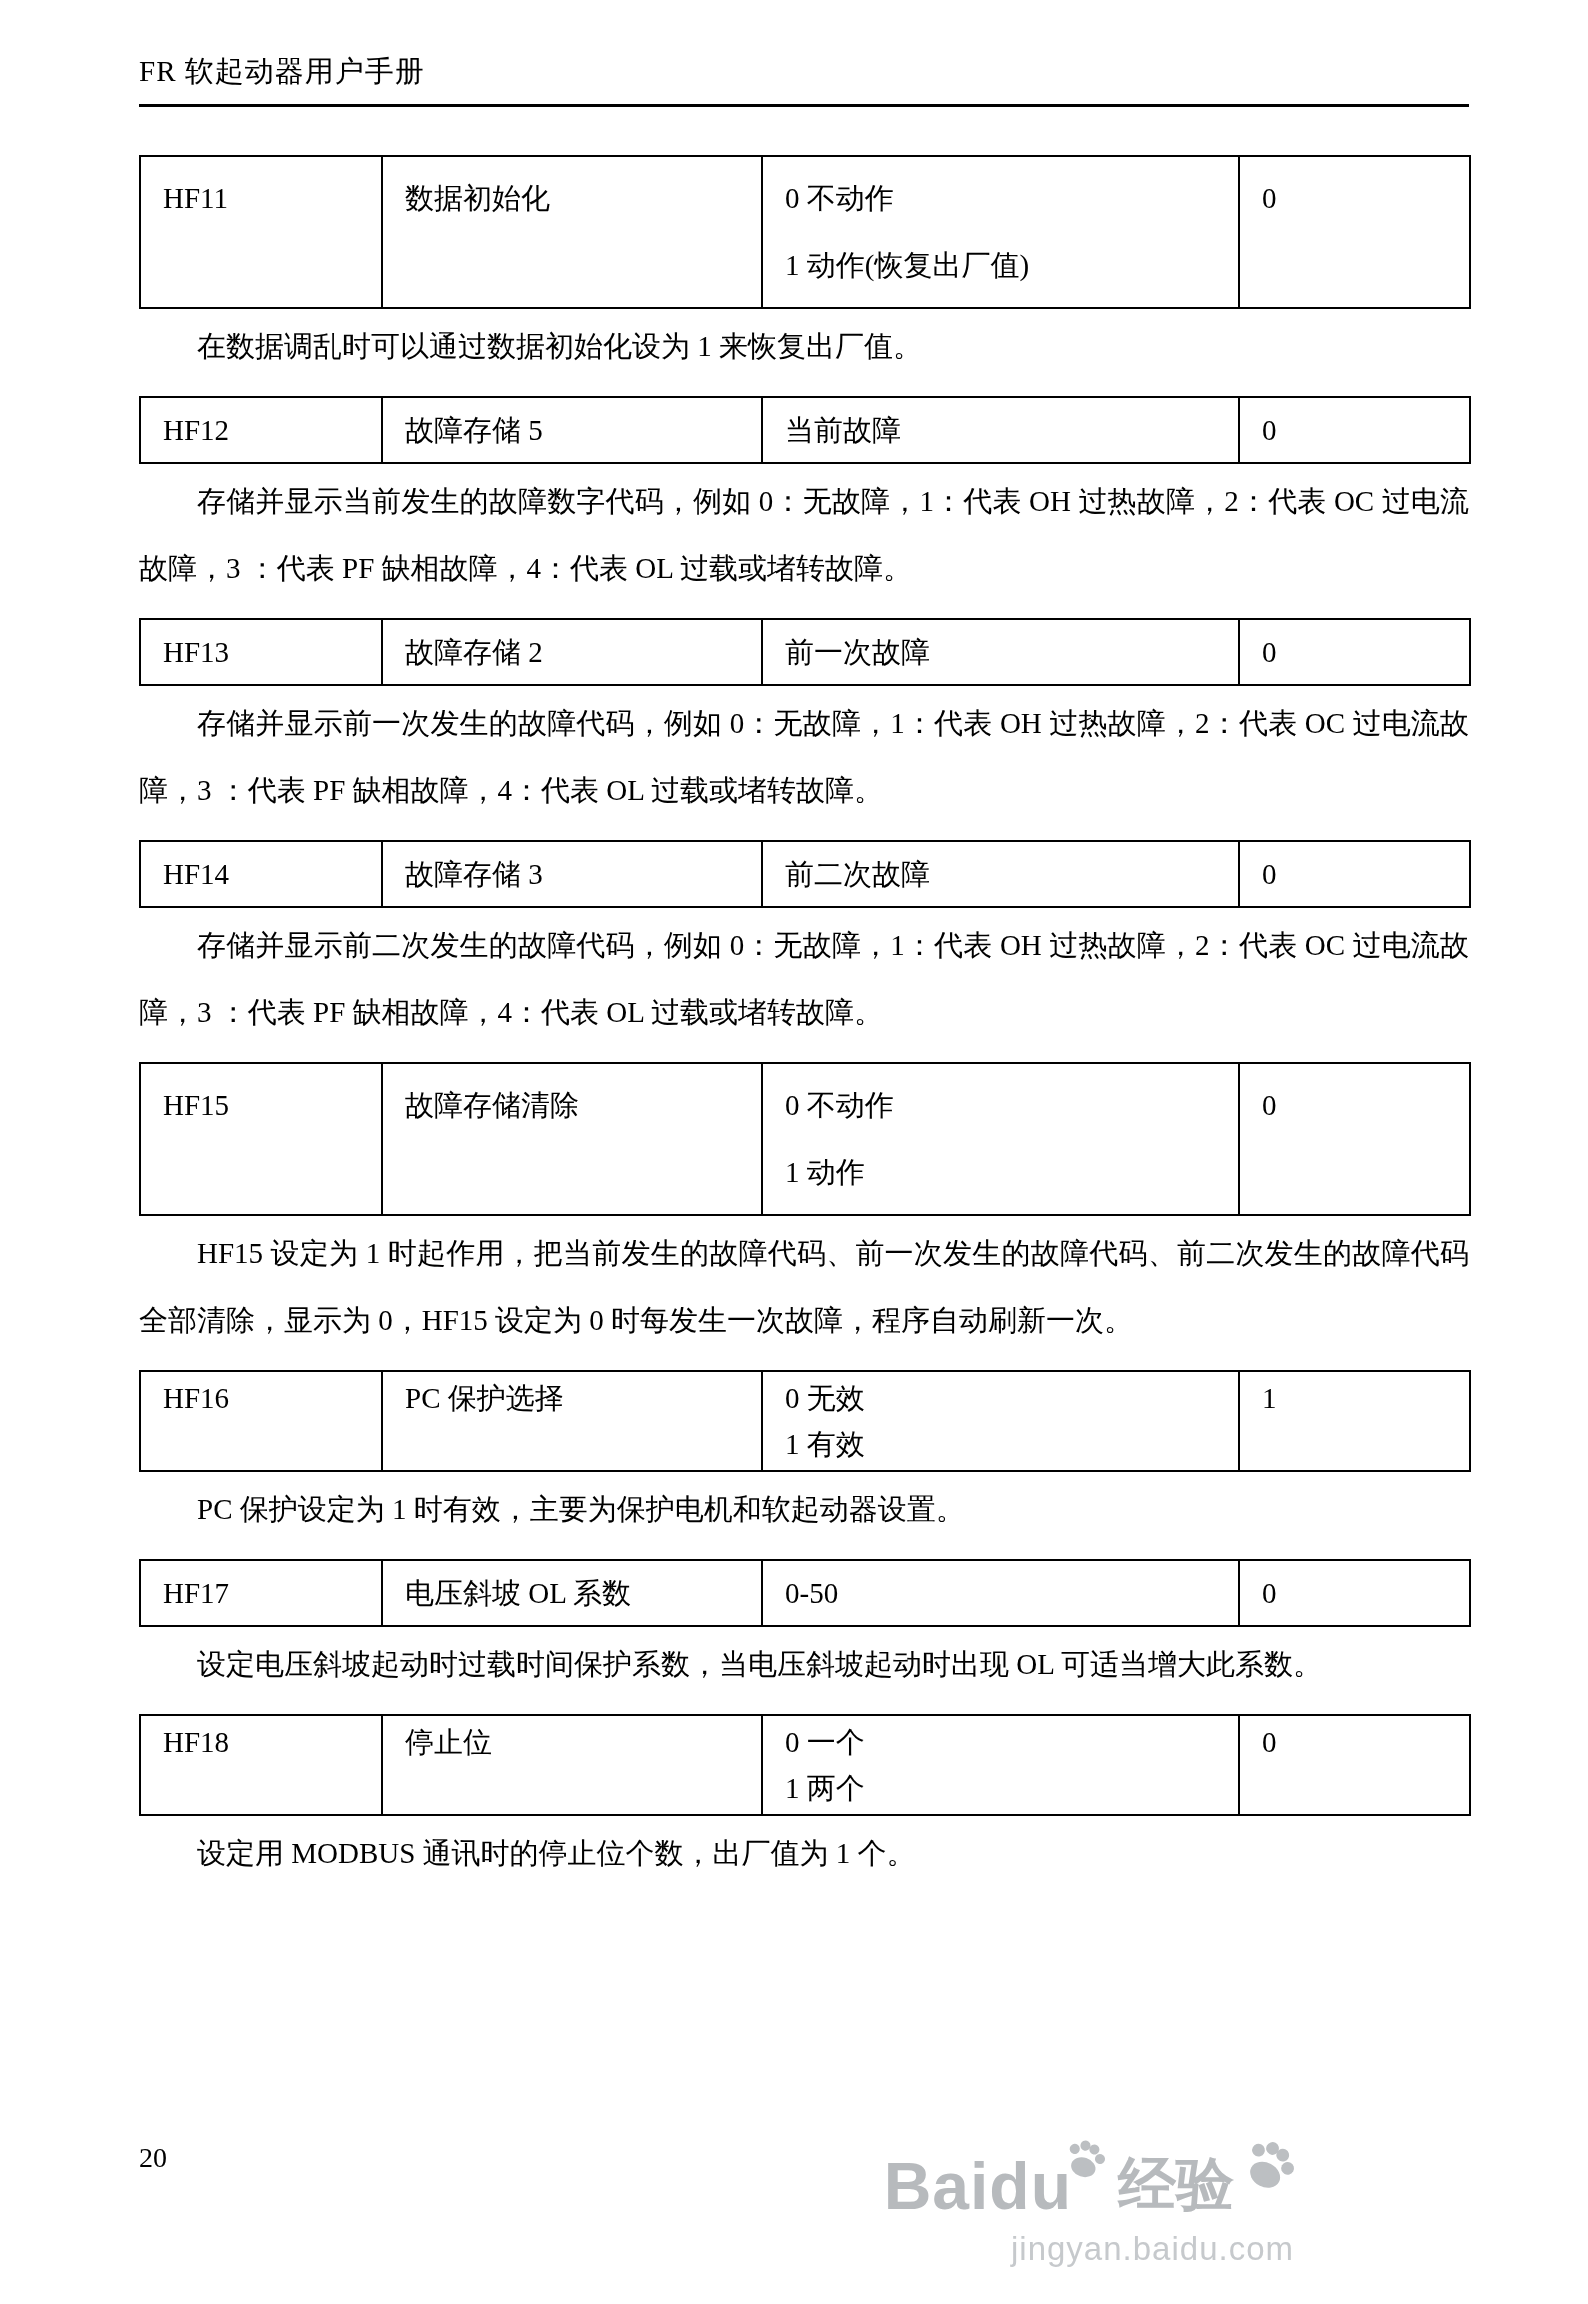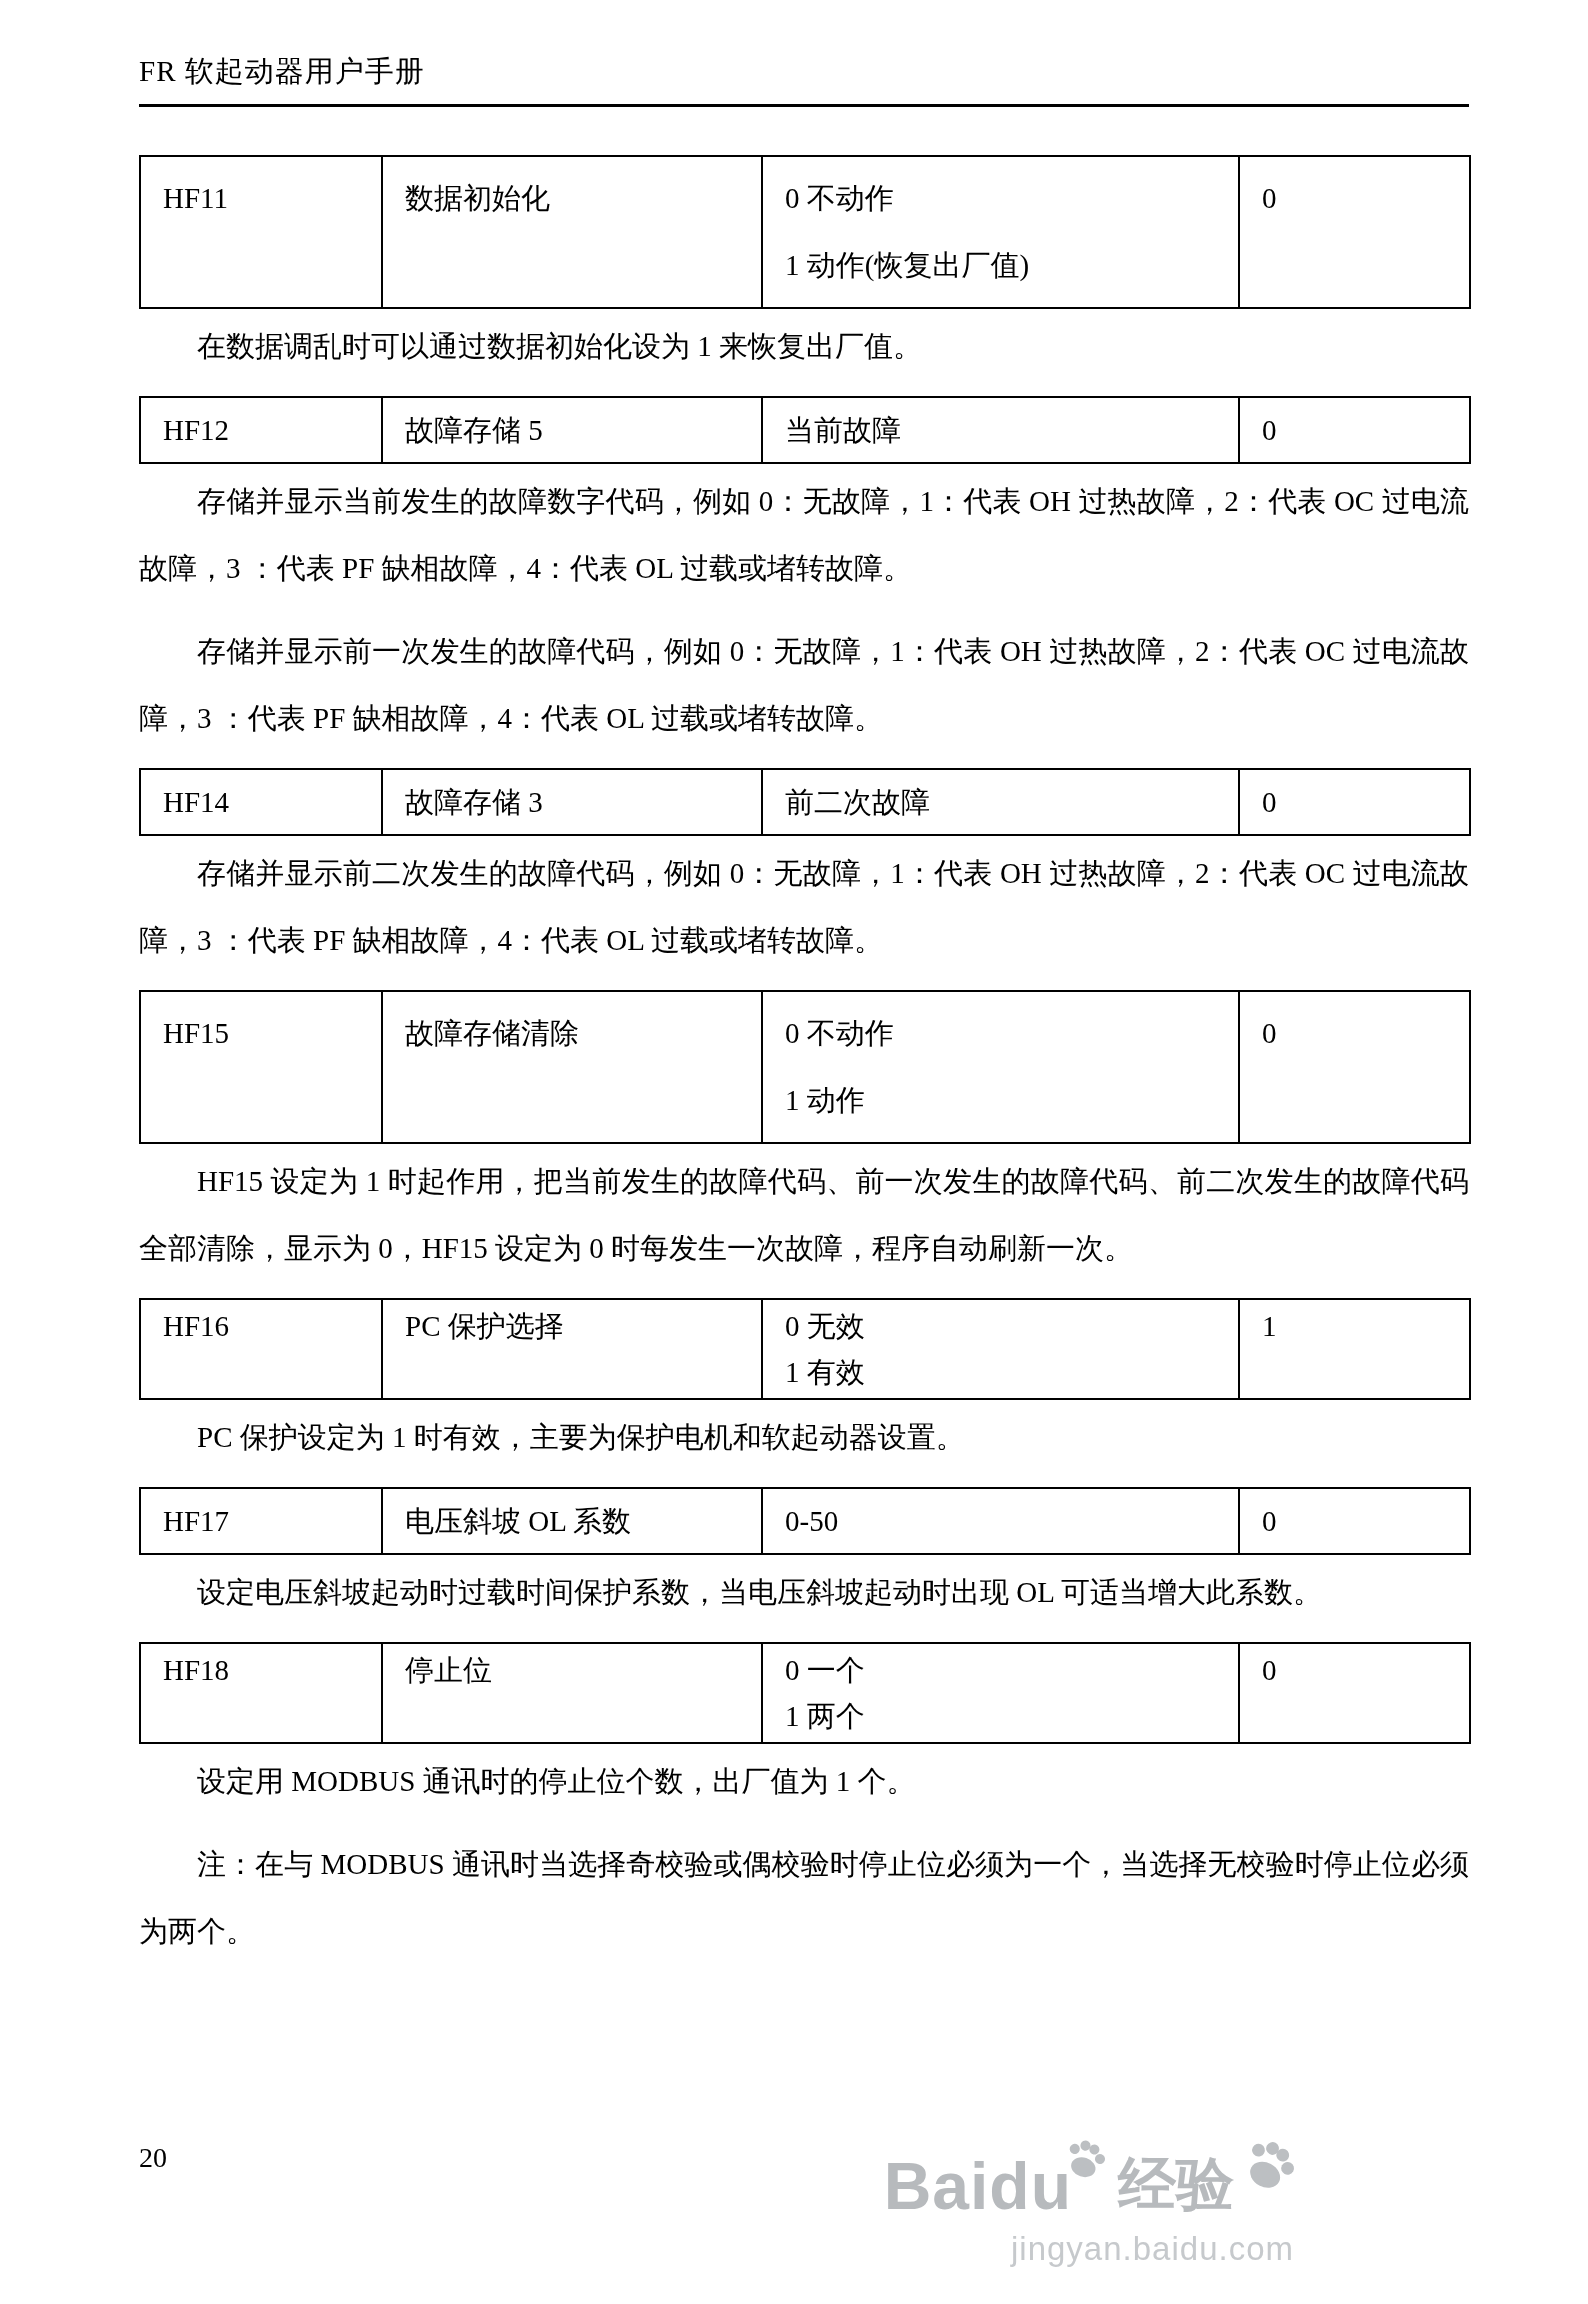--- a/index.html
+++ b/index.html
@@ -145,20 +145,36 @@
           <td>故障存储 5</td>
           <td>当前故障</td>
           <td>0</td>
         </tr>
       </tbody>
         </table>
       <p class="note">存储并显示当前发生的故障数字代码，例如 0：无故障，1：代表 OH 过热故障，2：代表 OC 过电流故障，3 ：代表 PF 缺相故障，4：代表 OL 过载或堵转故障。</p>
     </section>
 
     <section>
+      <table class="param">
+        <colgroup>
+            <col style="width:242px">
+            <col style="width:380px">
+            <col style="width:477px">
+            <col style="width:231px">
+          </colgroup>
+        <tbody>
+            <tr>
+          <td>HF13</td>
+          <td>故障存储 2</td>
+          <td>前一次故障</td>
+          <td>0</td>
+        </tr>
+      </tbody>
+        </table>
       <p class="note">存储并显示前一次发生的故障代码，例如 0：无故障，1：代表 OH 过热故障，2：代表 OC 过电流故障，3 ：代表 PF 缺相故障，4：代表 OL 过载或堵转故障。</p>
     </section>
 
     <section>
       <table class="param">
         <colgroup>
             <col style="width:242px">
             <col style="width:380px">
             <col style="width:477px">
             <col style="width:231px">
@@ -255,21 +271,20 @@
           <td>停止位</td>
           <td>
             <div>0  一个</div>
             <div>1  两个</div>
           </td>
           <td>0</td>
         </tr>
       </tbody>
         </table>
       <p class="note">设定用 MODBUS 通讯时的停止位个数，出厂值为 1 个。</p>
-      <p class="note last">注：在与 MODBUS 通讯时当选择奇校验或偶校验时停止位必须为一个，当选择无校验时停止位必须为两个。</p>
     </section>
 
   </div>
 
   <div class="page-number">20</div>
 
   <div class="watermark">
     <div class="wm-brand">
       <span class="wm-baidu">Baidu</span>
       <svg class="wm-paw-1" viewBox="0 0 100 100">

